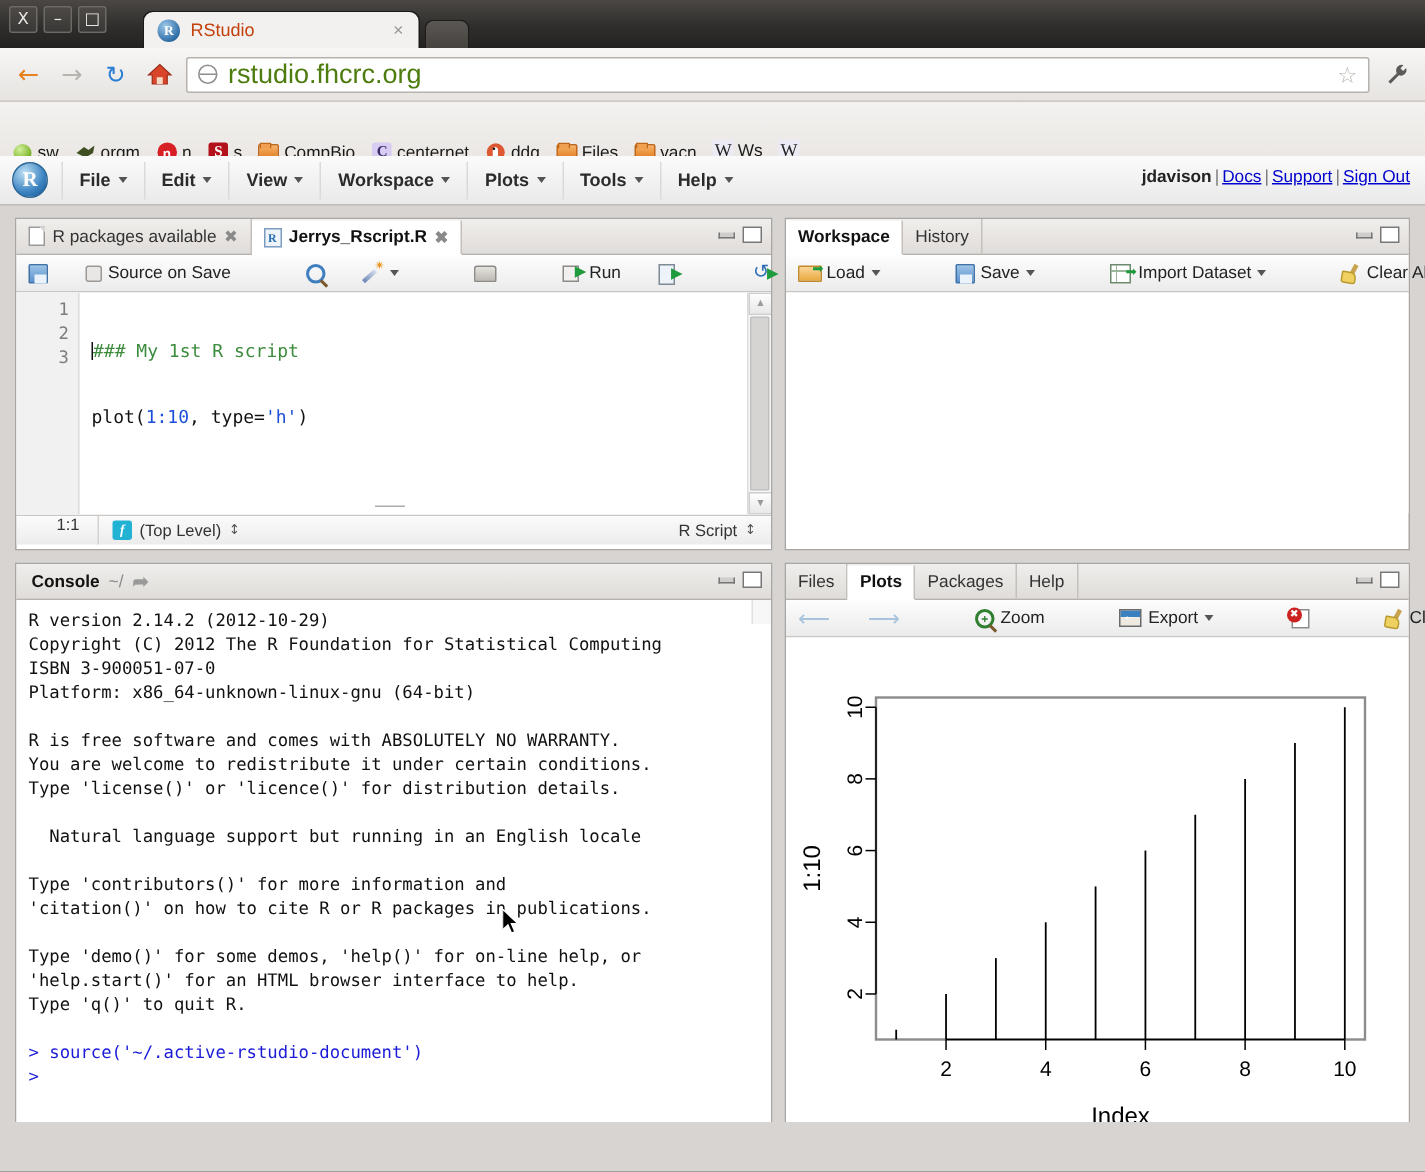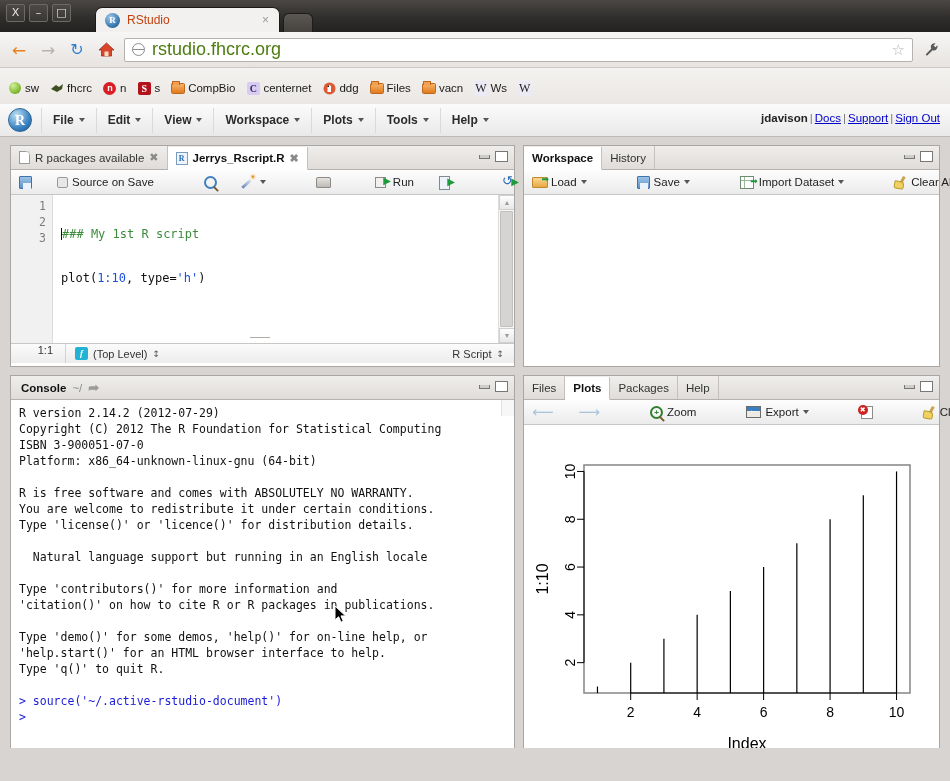--- a/index.html
+++ b/index.html
@@ -83,21 +83,21 @@
     content:""; position:absolute; left:0px; top:5px; width:11px; height:1.2px; background:#8d8d8d;
   }
   .urlbar .urltext { flex: 1; font-size: 18px; color: #4d7c0f; }
   .star { color: #b9b5b1; font-size: 15px; font-family: "DejaVu Sans", sans-serif; }
   .wrench { color: #5a5a5a; font-size: 15px; }
 
   .bookmarks {
     height: 41px;
     background: linear-gradient(to bottom,#f4f2f0,#e9e6e3);
     border-bottom: 1px solid #b9b5b1;
-    display: flex; align-items: center; gap: 11px; padding: 0 8px;
+    display: flex; align-items: flex-end; gap: 11px; padding: 0 8px;
   }
   .bm { display: flex; align-items: center; gap: 3px; font-size: 11.5px; color: #1a1a1a; }
   .bmico { width: 14px; height: 13px; flex: none; display:flex; align-items:center; justify-content:center; font-size:11px; }
   .folder-ico {
     width: 14px; height: 11px; border-radius: 1.5px;
     background: linear-gradient(to bottom,#f7b36a,#e07a1c);
     border: 1px solid #c0671a; position: relative;
   }
   .folder-ico:before {
     content:""; position:absolute; left:0; top:-2.5px; width:6px; height:3px;
@@ -341,21 +341,21 @@
           <span class="green-ball"></span>
         </span>
       <span>sw</span>
     </div>
     <div class="bm">
       <span class="bmico">
         <svg width="14" height="11" viewBox="0 0 14 11">
             <path d="M1 6 L6 2 L9 4 L13 1 L12 6 L7 9 Z" fill="#3f4f22"></path>
           </svg>
       </span>
-      <span>fhcrc</span>
+      <span>orgm</span>
     </div>
     <div class="bm">
       <span class="bmico">
           <span class="circ-ico" style="background:#d81f26">n</span>
         </span>
       <span>n</span>
     </div>
     <div class="bm">
       <span class="bmico">
           <span class="sq-ico" style="background:#b3121c">S</span>
@@ -586,21 +586,21 @@
             <span>Console</span>
             <span class="sub">~/</span>
             <span class="ico-share">➦</span>
           </div>
           <div class="minmax">
             <span class="mm-min"></span>
             <span class="mm-max"></span>
           </div>
         </div>
         <div class="console-body">
-          <div>R version 2.14.2 (2012-07-29)</div>
+          <div>R version 2.14.2 (2012-10-29)</div>
           <div>Copyright (C) 2012 The R Foundation for Statistical Computing</div>
           <div>ISBN 3-900051-07-0</div>
           <div>Platform: x86_64-unknown-linux-gnu (64-bit)</div>
           <div></div>
           <div>R is free software and comes with ABSOLUTELY NO WARRANTY.</div>
           <div>You are welcome to redistribute it under certain conditions.</div>
           <div>Type 'license()' or 'licence()' for distribution details.</div>
           <div></div>
           <div>  Natural language support but running in an English locale</div>
           <div></div>

